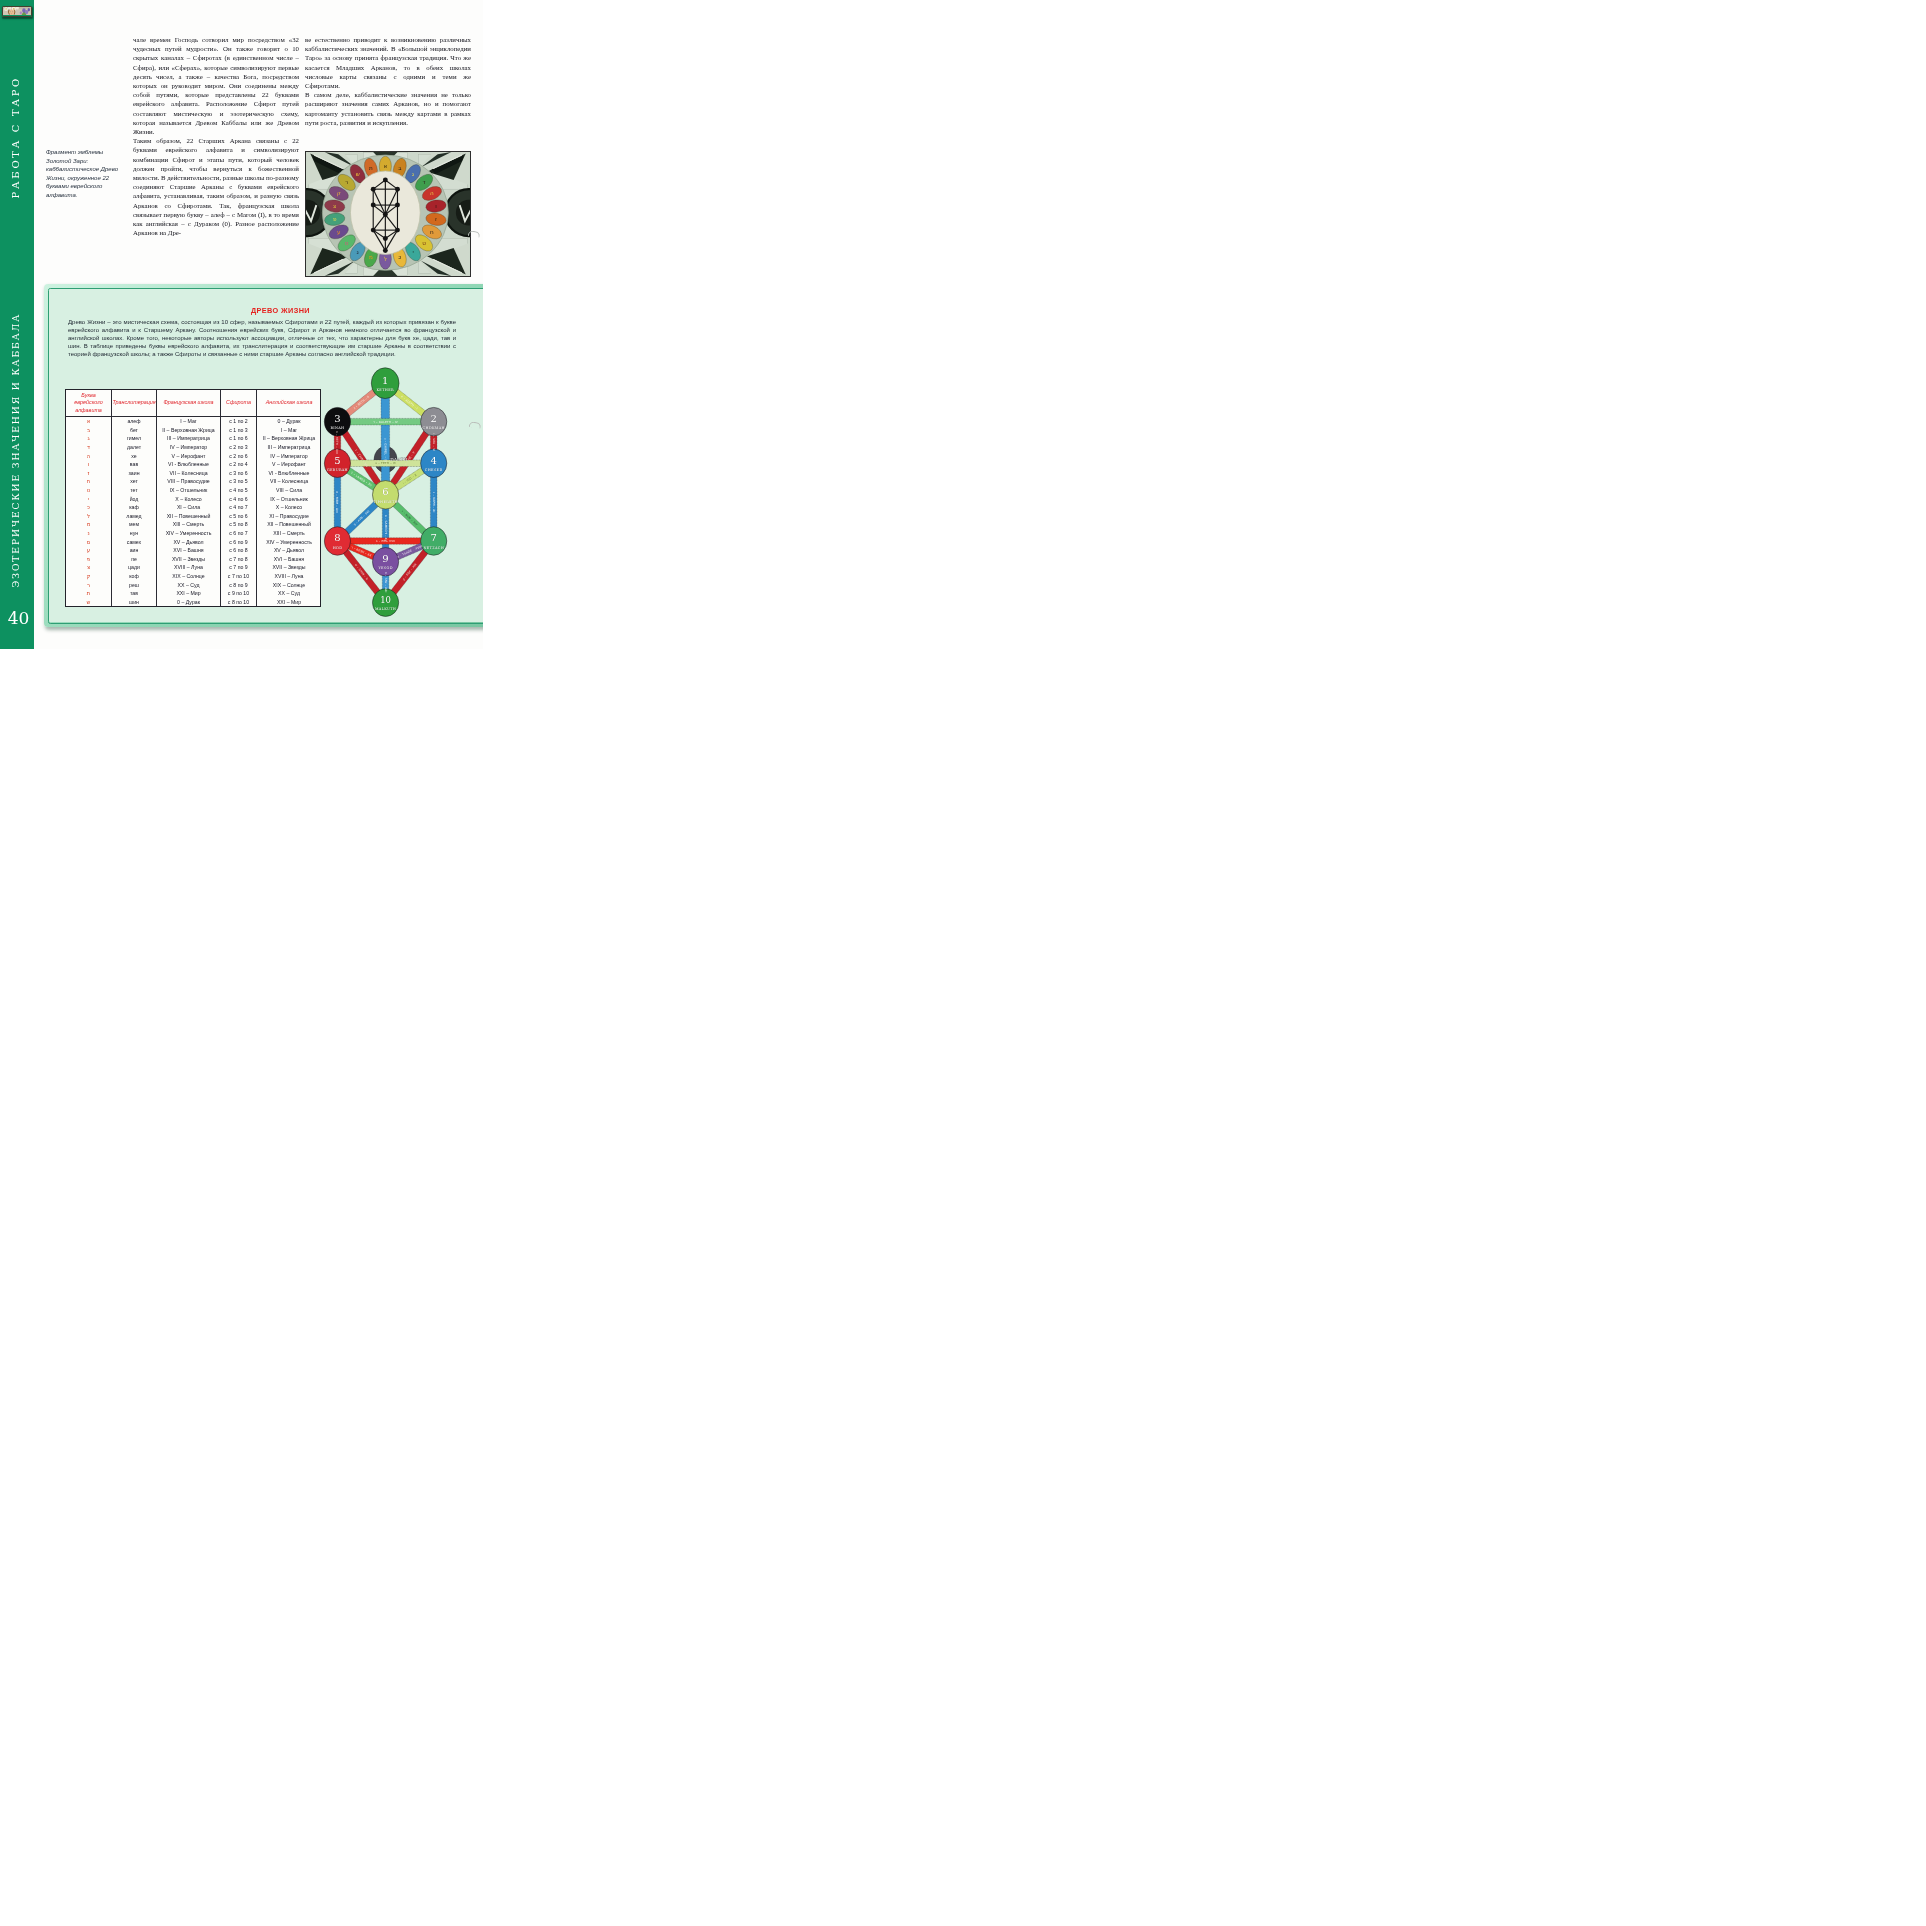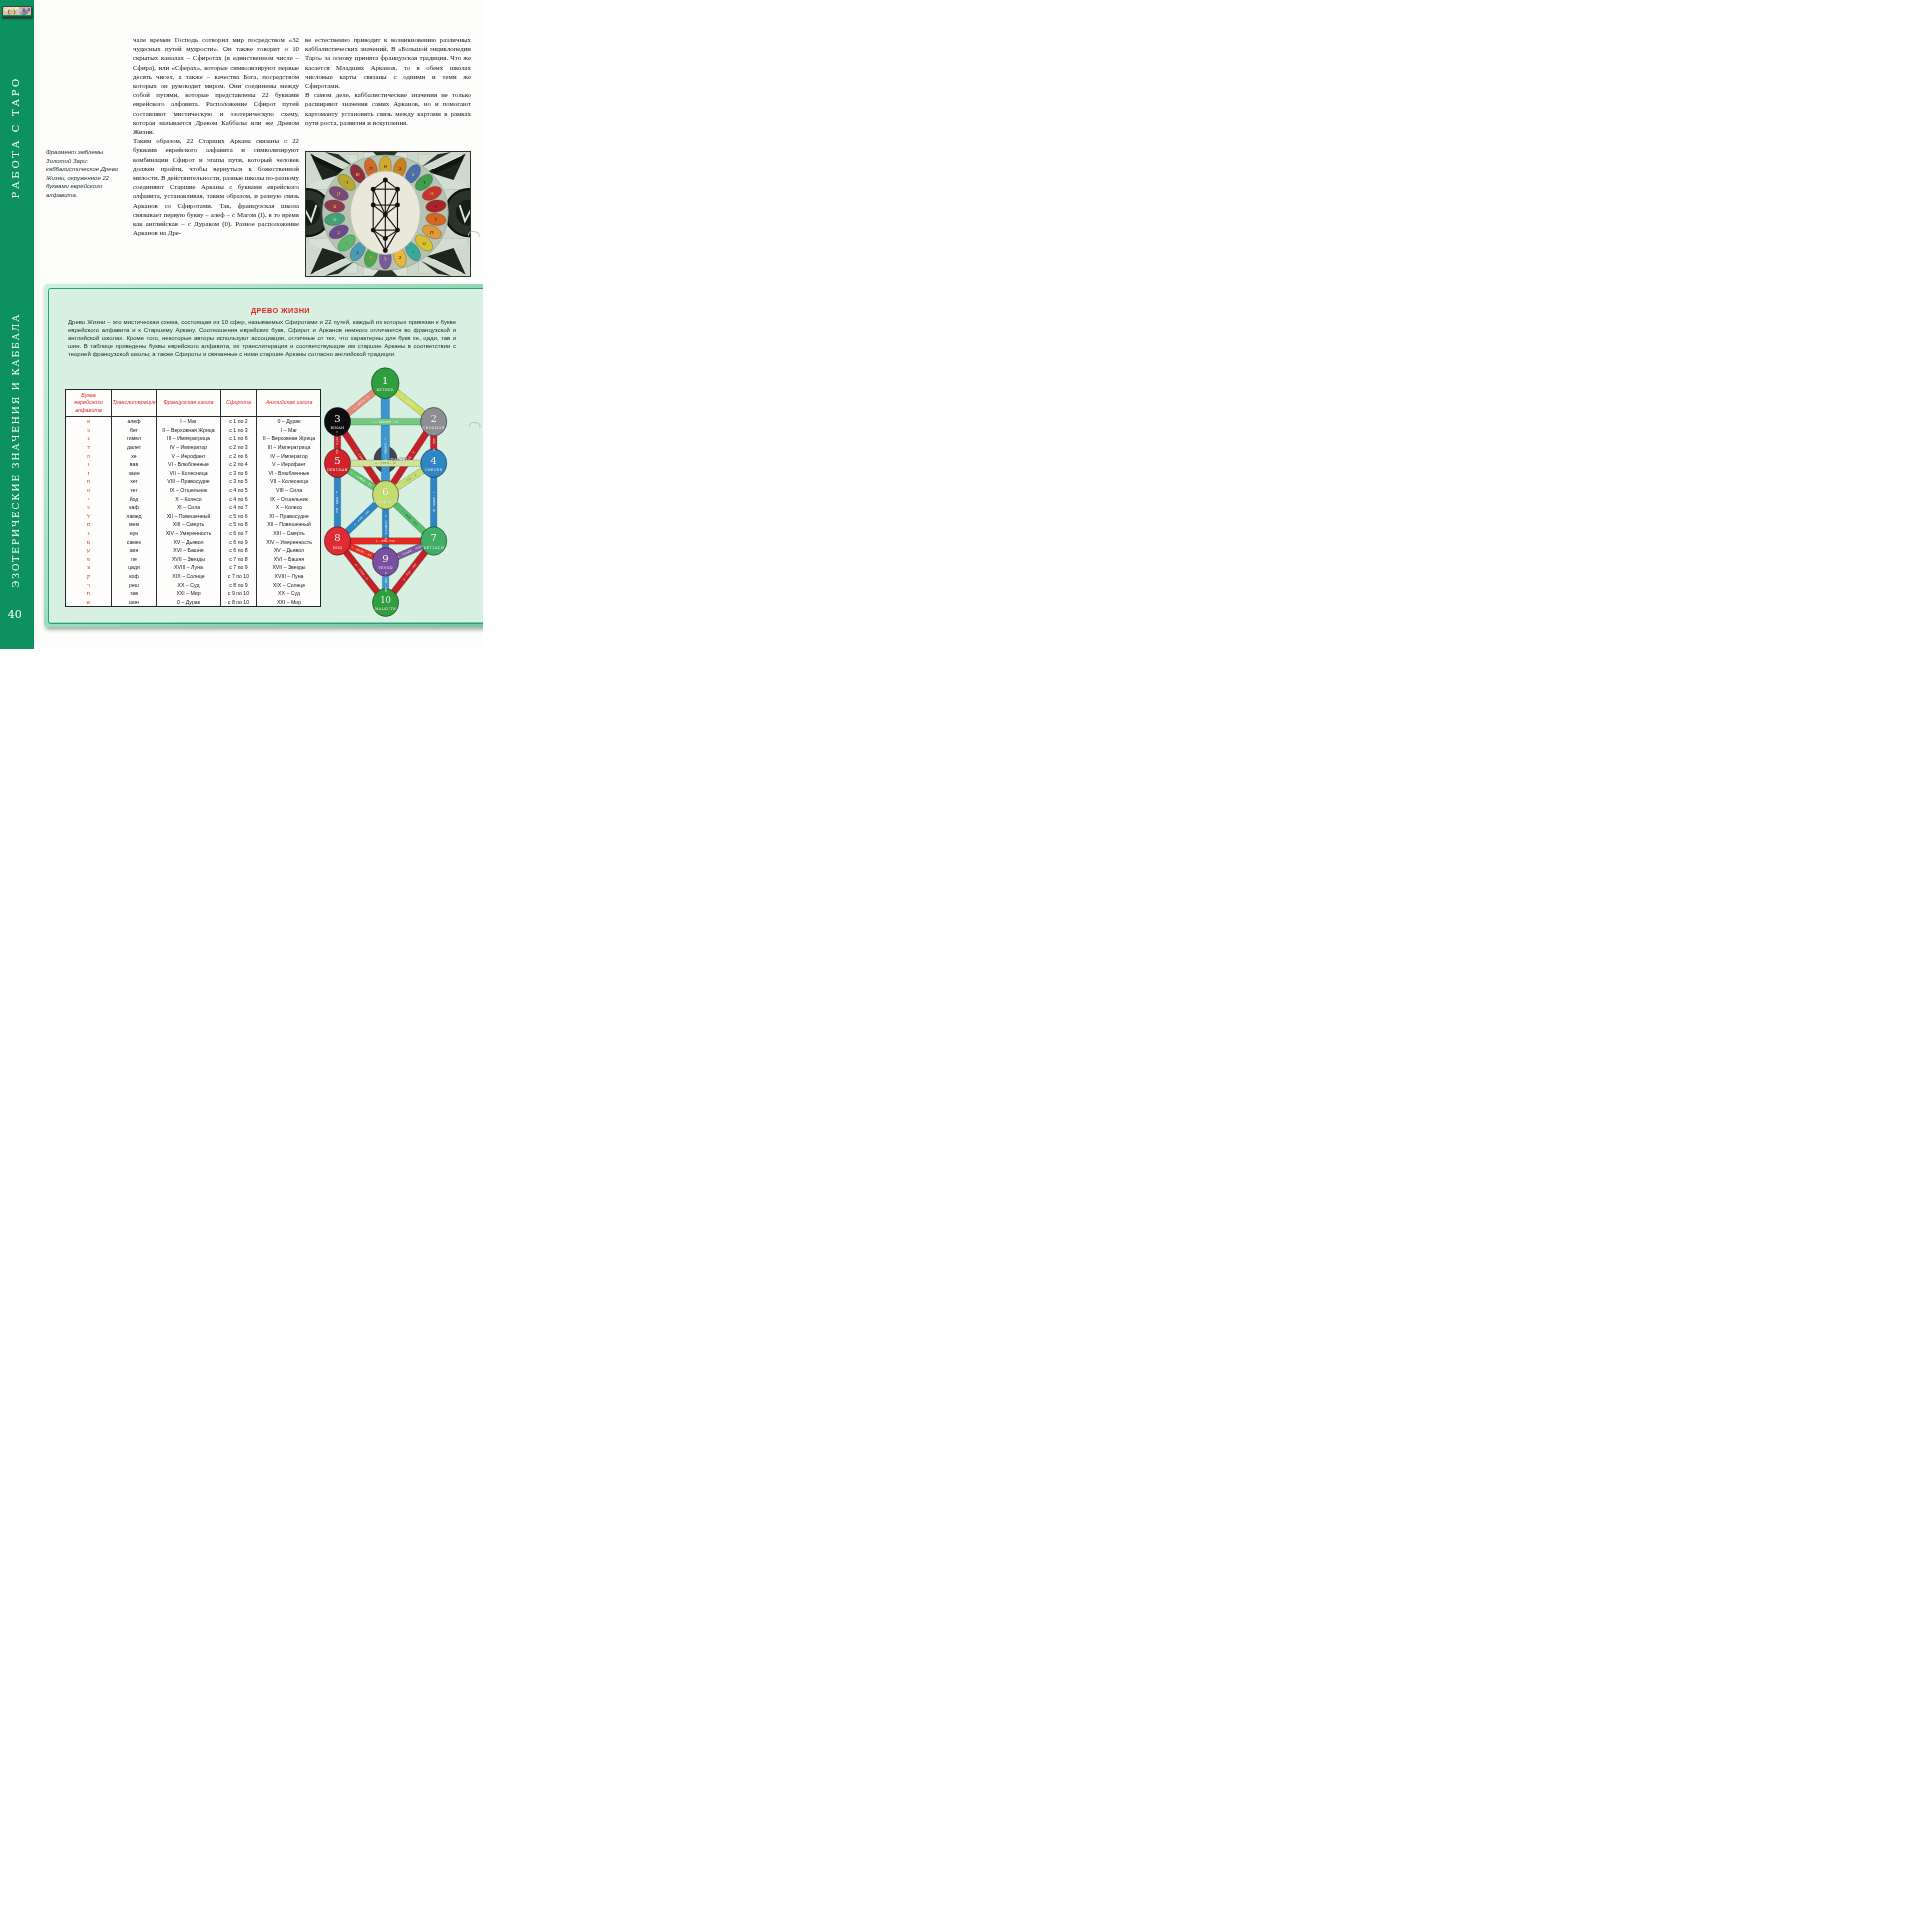--- a/index.html
+++ b/index.html
@@ -4,21 +4,21 @@
 <style>
   html,body{margin:0;padding:0;background:#ffffff;}
   #page{position:relative;width:483px;height:649px;background:#fdfdfc;overflow:hidden;
         font-family:"Liberation Serif",serif;}
   
   #sidebar{position:absolute;left:0;top:0;width:34px;height:649px;background:#0d9160;}
   .vtext{position:absolute;writing-mode:vertical-rl;transform:rotate(180deg);
          color:#fff;font-family:"DejaVu Serif",serif;white-space:nowrap;}
   #vtext-top{left:10px;top:76px;font-size:10px;letter-spacing:2.7px;}
   #vtext-bottom{left:10.4px;top:313px;font-size:9.2px;letter-spacing:1.9px;}
-  #page-num{position:absolute;left:7.7px;top:608px;color:#fff;font-size:11px;
+  #page-num{position:absolute;left:7.7px;top:608px;color:#fff;font-size:17px;
             font-family:"DejaVu Serif",serif;}
   #sidebar-art{position:absolute;left:1.9px;top:5.8px;width:28px;height:8.9px;border-radius:1.2px;
                overflow:hidden;box-shadow:0.8px 1.2px 1.5px rgba(0,0,0,.45);border:0.4px solid #47402f;}
   
   #caption{position:absolute;left:46px;top:148px;width:80px;
            font-family:"Liberation Sans",sans-serif;font-style:italic;
            font-size:6px;line-height:1.42;color:#1f2a38;}
   
   .col{position:absolute;top:35px;width:166px;font-size:6.8px;line-height:9.2px;
        text-align:justify;color:#14141c;}

